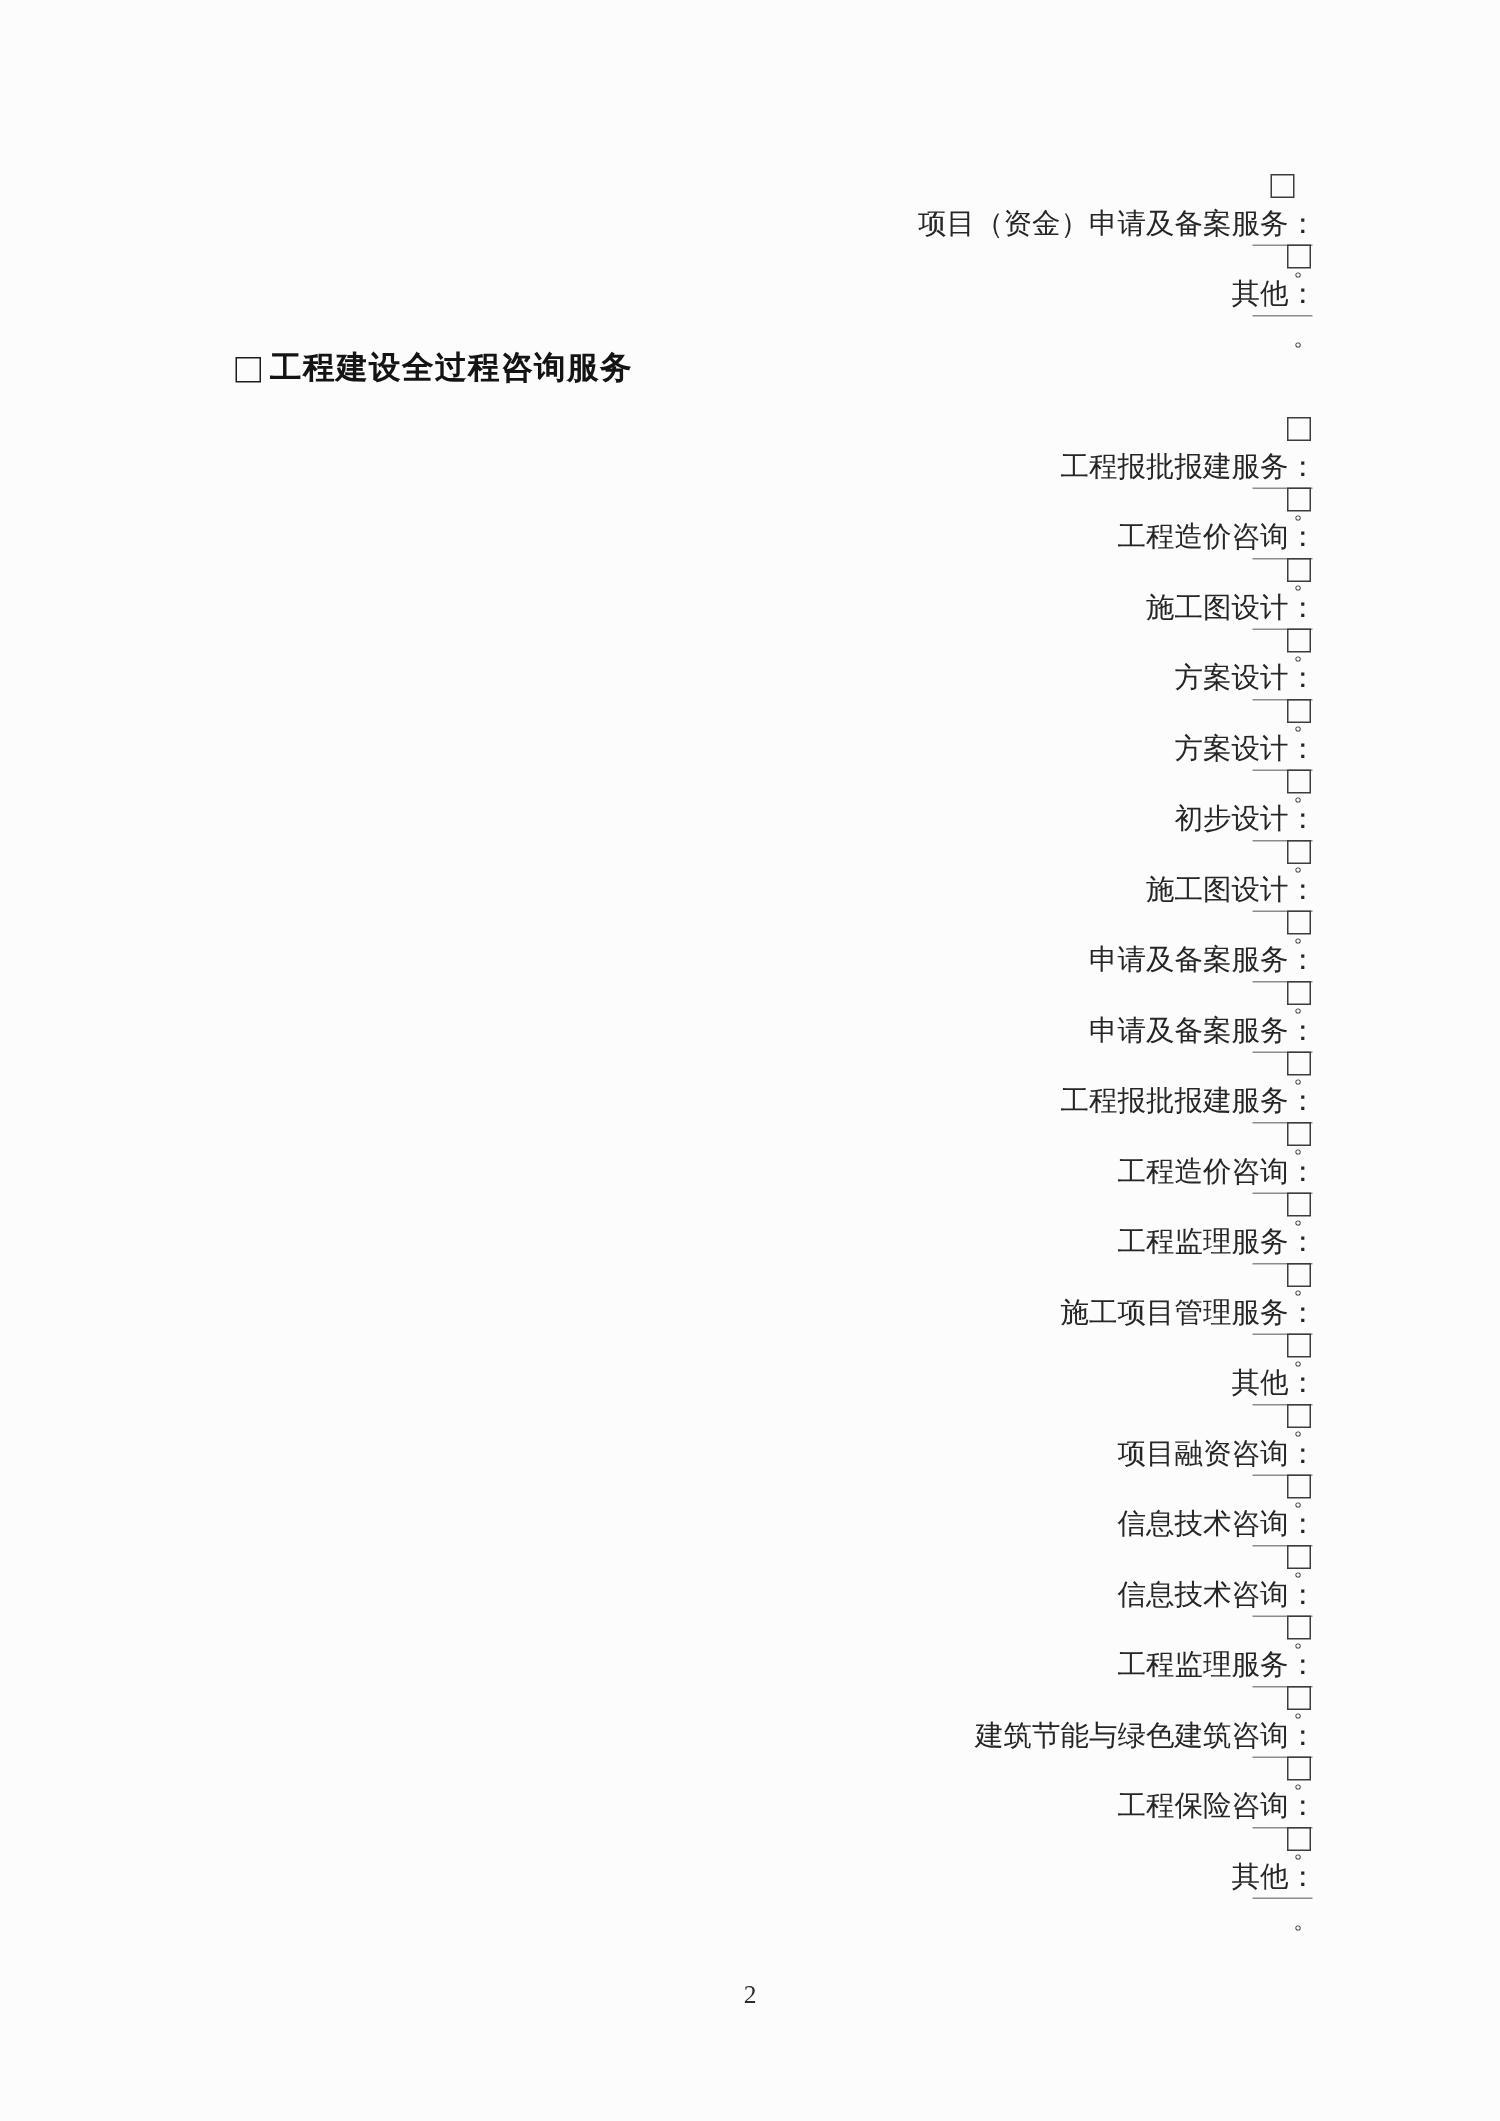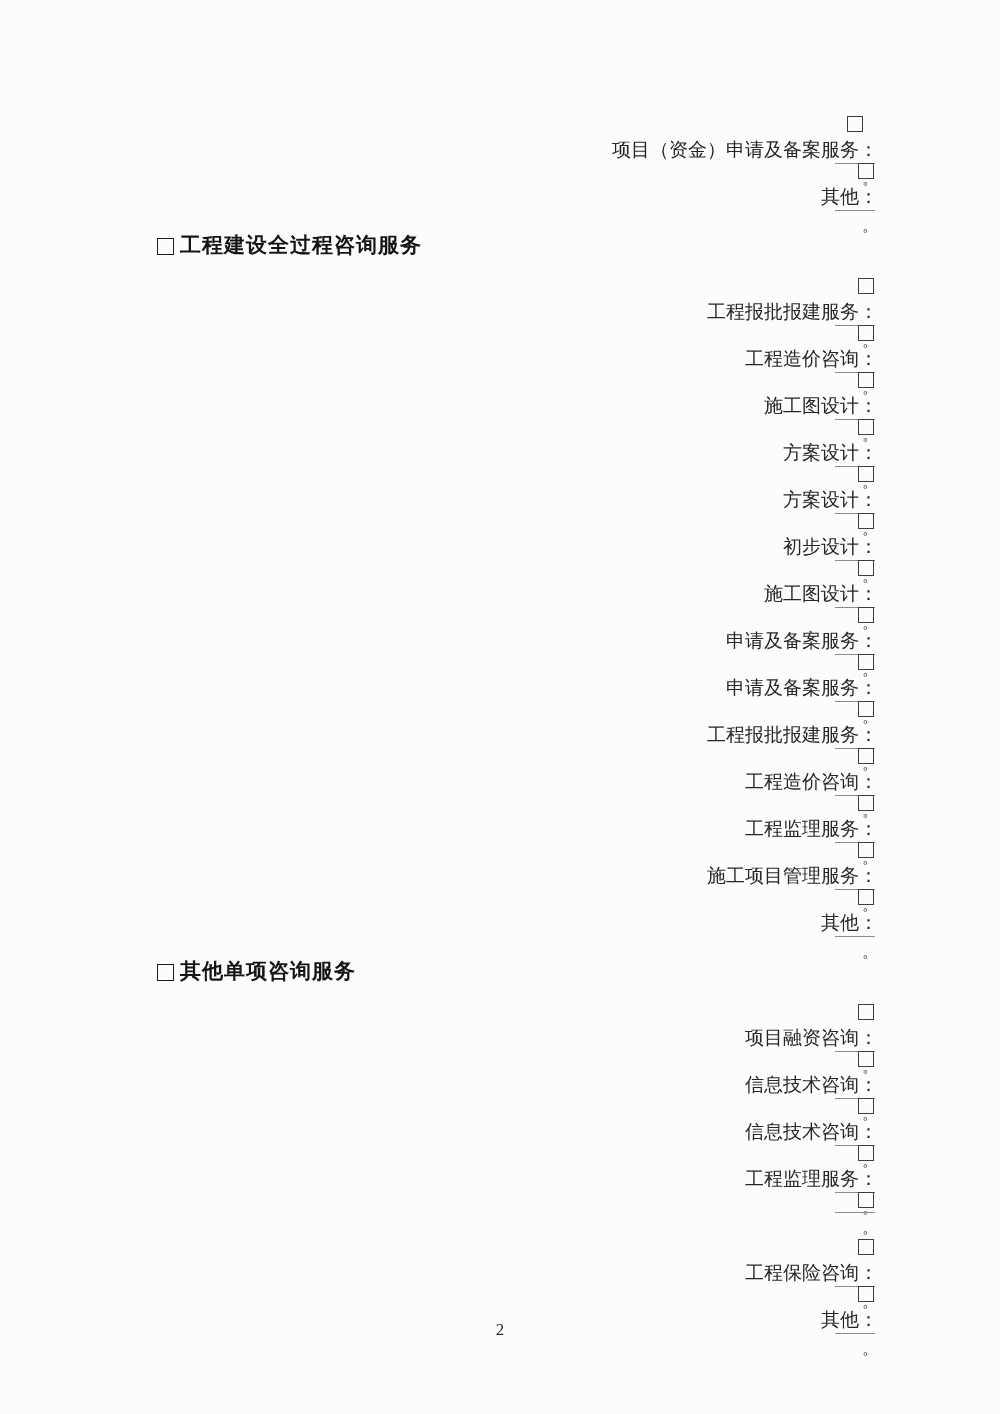--- a/index.html
+++ b/index.html
@@ -172,24 +172,20 @@
           <span class="terminator">。</span>
         </div>
         <div class="row item-row">
           <span class="checkbox"></span>
           <span class="label">其他：</span>
           <span class="blank"></span>
           <span class="terminator">。</span>
         </div>
       </section>
       <section class="section section-2">
-        <div class="row heading-row">
-          <span class="checkbox"></span>
-          <span class="label">其他单项咨询服务</span>
-        </div>
         <div class="row item-row">
           <span class="checkbox"></span>
           <span class="label">项目融资咨询：</span>
           <span class="blank"></span>
           <span class="terminator">。</span>
         </div>
         <div class="row item-row">
           <span class="checkbox"></span>
           <span class="label">信息技术咨询：</span>
           <span class="blank"></span>
@@ -202,20 +198,21 @@
           <span class="terminator">。</span>
         </div>
         <div class="row item-row">
           <span class="checkbox"></span>
           <span class="label">工程监理服务：</span>
           <span class="blank"></span>
           <span class="terminator">。</span>
         </div>
         <div class="row item-row">
           <span class="checkbox"></span>
+          <span class="label">建筑节能与绿色建筑咨询：</span>
           <span class="blank"></span>
           <span class="terminator">。</span>
         </div>
         <div class="row item-row">
           <span class="checkbox"></span>
           <span class="label">工程保险咨询：</span>
           <span class="blank"></span>
           <span class="terminator">。</span>
         </div>
         <div class="row item-row">

